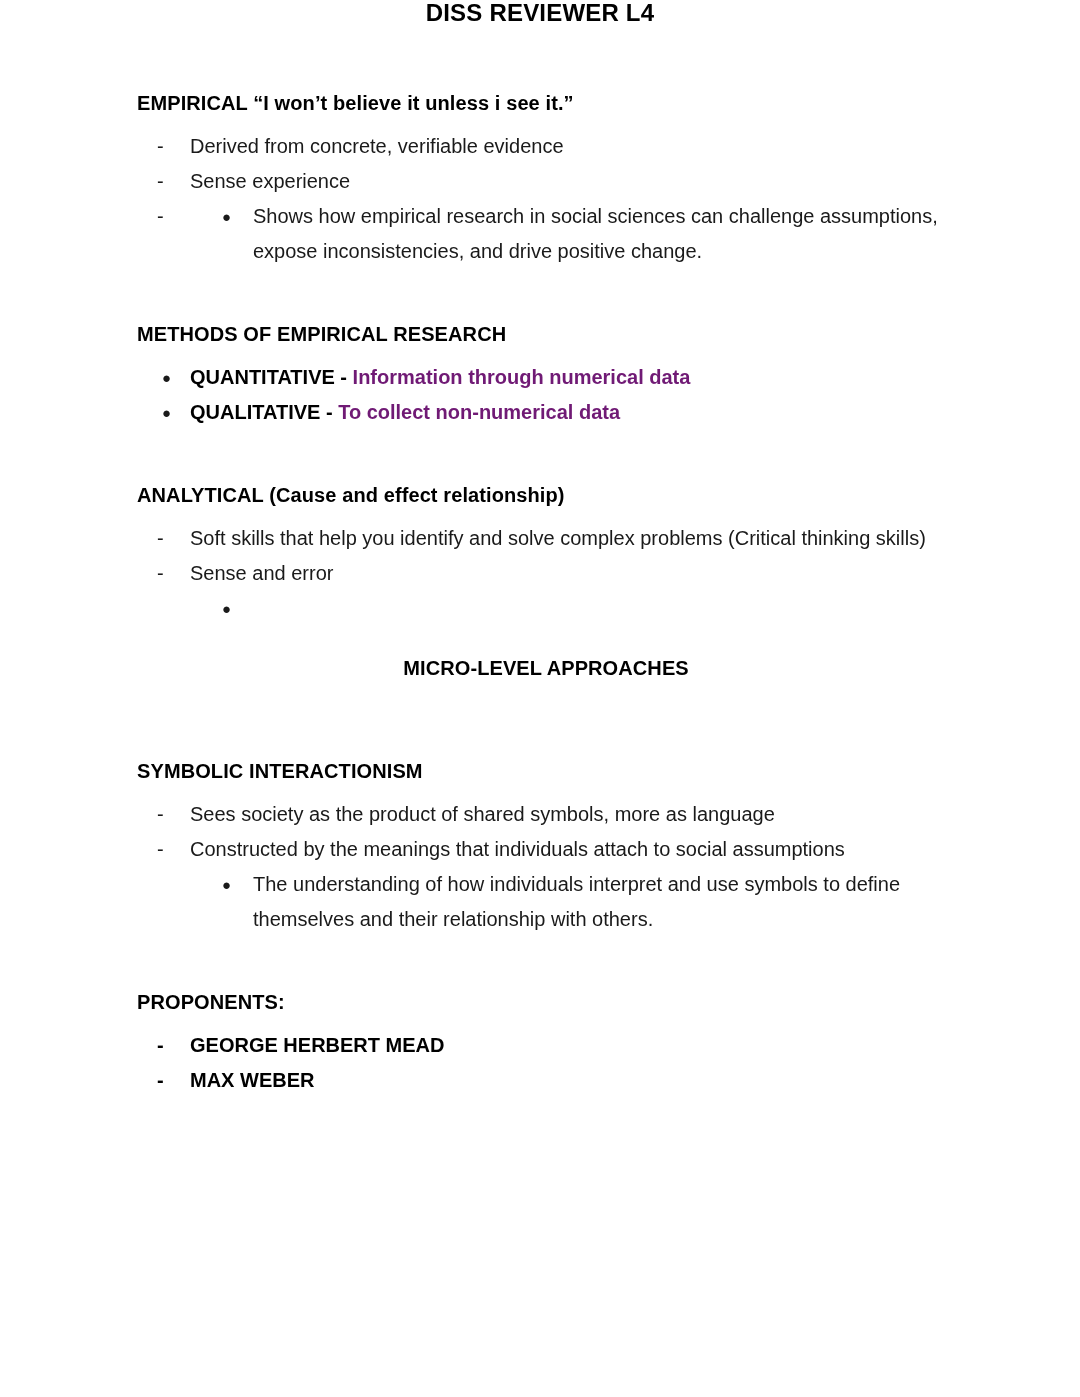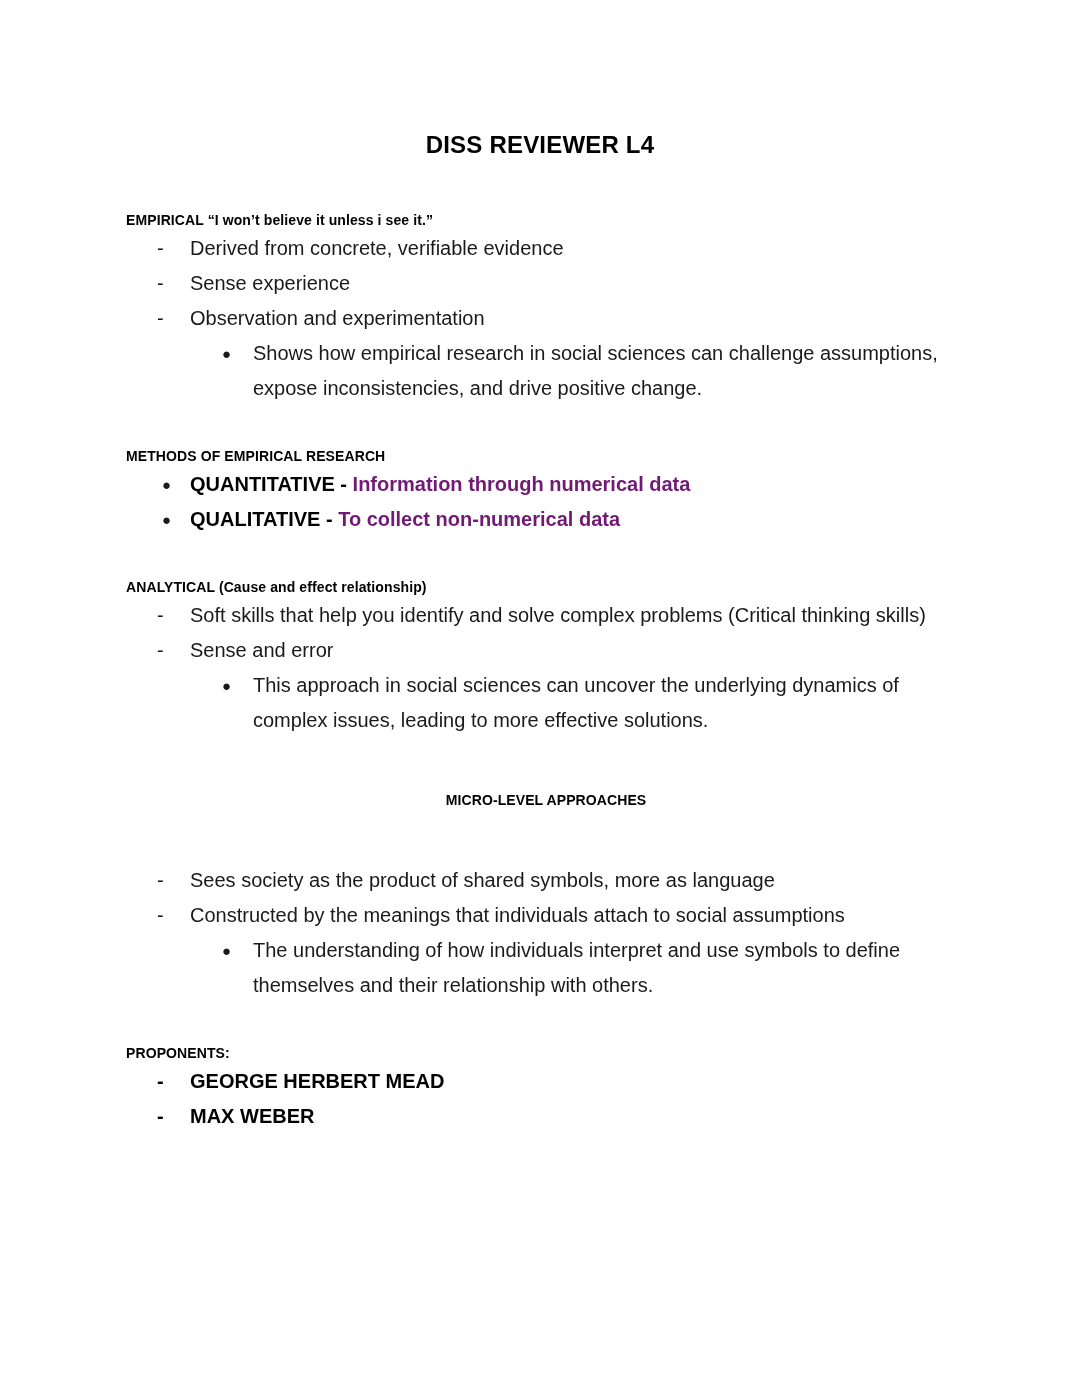--- a/index.html
+++ b/index.html
@@ -23,32 +23,31 @@
     background: #ffffff;
     padding: 0;
     position: relative;
   }
   .doc-title {
     text-align: center;
     font-size: 24px;
     font-weight: bold;
     letter-spacing: 0.2px;
     margin: 0;
-    padding-top: 132px;
     line-height: 1.1;
   }
   .section {
     margin: 0;
     padding: 0;
   }
   .heading {
-    font-size: 14px;
-    font-weight: bold;
-    color: #000;
-    margin: 1px;
+    font-size: 20px;
+    font-weight: bold;
+    color: #000;
+    margin: 12px;
     padding: 0 0 0 125px;
     line-height: 1.35;
     letter-spacing: 0.1px;
   }
   .heading.centered {
     text-align: center;
     padding-left: 12px;
   }
   .spacer-lg { height: 52px; }
   .spacer-md { height: 40px; }
@@ -136,21 +135,20 @@
       <li class="item lvl1">
         <span class="marker">-</span>
         <span>Derived from concrete, verifiable evidence</span>
       </li>
       <li class="item lvl1">
         <span class="marker">-</span>
         <span>Sense experience</span>
       </li>
       <li class="item lvl1">
         <span class="marker">-</span>
-        <span>Observation and experimentation</span>
       </li>
       <li class="item lvl2">
         <span class="marker">●</span>
         <span>Shows how empirical research in social sciences can challenge assumptions, expose inconsistencies, and drive positive change.</span>
       </li>
     </ul>
   </div>
 
   <div class="spacer-md"></div>
 
@@ -176,34 +174,34 @@
       <li class="item lvl1">
         <span class="marker">-</span>
         <span>Soft skills that help you identify and solve complex problems (Critical thinking skills)</span>
       </li>
       <li class="item lvl1">
         <span class="marker">-</span>
         <span>Sense and error</span>
       </li>
       <li class="item lvl2">
         <span class="marker">●</span>
-        <span>This approach in social sciences can uncover the underlying dynamics of complex issues, leading to more effective solutions.</span>
       </li>
     </ul>
   </div>
 
   <div class="spacer-lg"></div>
 
   <div class="section">
     <div class="heading centered">MICRO-LEVEL APPROACHES</div>
   </div>
 
   <div class="spacer-lg"></div>
 
   <div class="section">
+    <div class="heading">SYMBOLIC INTERACTIONISM</div>
     <ul class="list">
       <li class="item lvl1">
         <span class="marker">-</span>
         <span>Sees society as the product of shared symbols, more as language</span>
       </li>
       <li class="item lvl1">
         <span class="marker">-</span>
         <span>Constructed by the meanings that individuals attach to social assumptions</span>
       </li>
       <li class="item lvl2">

